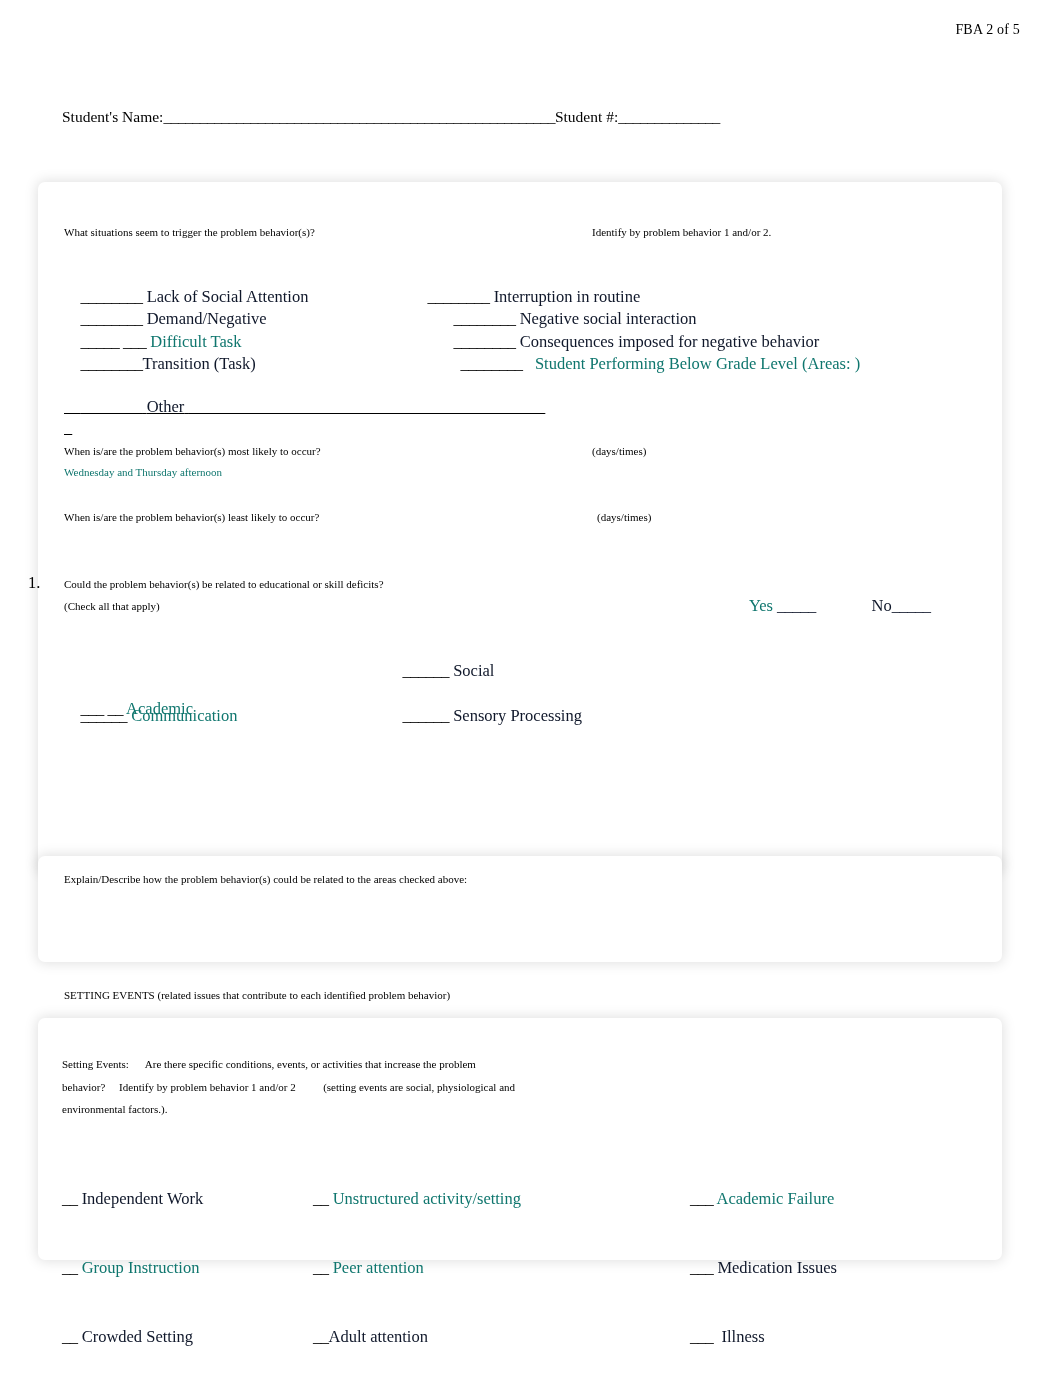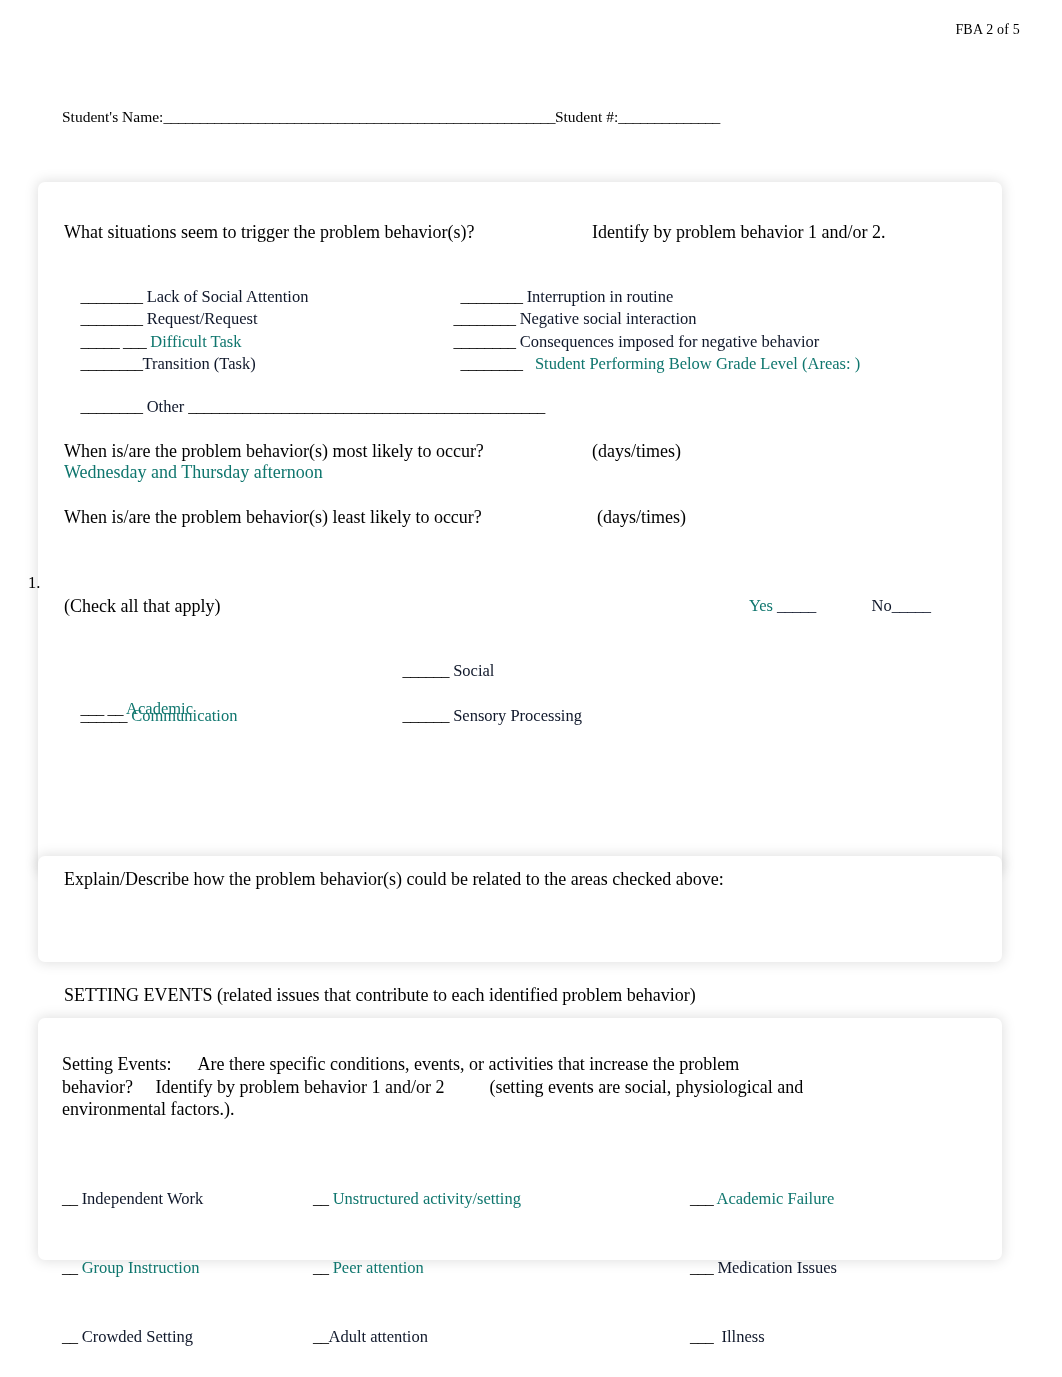--- a/index.html
+++ b/index.html
@@ -57,21 +57,21 @@
       0 0 13px 11px rgba(0,0,0,0.13);
     border-radius: 2px;
   }
   .box-antecedent { left: 48px; top: 192px; width: 944px; height: 670px; }
   .box-explain    { left: 48px; top: 866px; width: 944px; height: 86px; }
   .box-setting    { left: 48px; top: 1028px; width: 944px; height: 222px; }
 
   
   .t {
     position: absolute;
-    font-size: 18px;
+    font-size: 11px;
     line-height: 22px;
     white-space: pre;
   }
   .red { color: #0f766e; }
   .blk { color: #0f172a; }
 
   
   .u { letter-spacing: -0.5px; }
 
   
@@ -102,54 +102,55 @@
 
   <div class="shadowbox box-antecedent"></div>
 
   <div class="t" style="left:64px; top:221px;">What situations seem to trigger the problem behavior(s)?</div>
   <div class="t" style="left:592px; top:221px;">Identify by problem behavior 1 and/or 2.</div>
 
   <div class="row" style="left:64px; top:264px;">
     <span class="u">________</span> <span class="blk">Lack of Social Attention</span>
   </div>
   <div class="row" style="left:64px; top:286px;">
-    <span class="u">________</span> <span class="blk">Request/Request</span>
+    <span class="u">________</span> <span class="blk">Demand/Negative</span>
   </div>
   <div class="row" style="left:64px; top:309px;">
     <span class="u">_____ ___</span> <span class="red">Difficult Task</span>
   </div>
   <div class="row" style="left:64px; top:331px;">
     <span class="u">________</span><span class="blk">Transition (Task)</span>
   </div>
 
-  <div class="row" style="left:444px; top:264px;">
+  <div class="row" style="left:411px; top:264px;">
     <span class="u">________</span> <span class="blk">Interruption in routine</span>
   </div>
   <div class="row" style="left:437px; top:286px;">
     <span class="u">________</span> <span class="blk">Negative social interaction</span>
   </div>
   <div class="row" style="left:437px; top:309px;">
     <span class="u">________</span> <span class="blk">Consequences imposed for negative behavior</span>
   </div>
   <div class="row" style="left:444px; top:331px;">
     <span class="u">________</span>   <span class="red">Student Performing Below Grade Level (Areas: )</span>
   </div>
 
-  <div class="row" style="left:64px; top:374px;">
+  <div class="row" style="left:64px; top:374px;text-decoration:underline;">
     <span class="u">________</span> <span class="blk">Other</span> <span class="u">______________________________________________</span>
   </div>
 
   <div class="t" style="left:64px; top:440px;">When is/are the problem behavior(s) most likely to occur?</div>
   <div class="t" style="left:592px; top:440px;">(days/times)</div>
   <div class="t red" style="left:64px; top:461px;">Wednesday and Thursday afternoon</div>
 
   <div class="t" style="left:64px; top:506px;">When is/are the problem behavior(s) least likely to occur?</div>
   <div class="t" style="left:597px; top:506px;">(days/times)</div>
 
   <div class="num">1.</div>
+  <div class="t" style="left:64px; top:573px;">Could the problem behavior(s) be related to educational or skill deficits?</div>
   <div class="row" style="left:733px; top:573px;">
     <span class="red">Yes</span> <span class="u blk">_____</span>
   </div>
   <div class="row" style="left:855px; top:573px;">
     <span class="blk">No</span><span class="u blk">_____</span>
   </div>
   <div class="t" style="left:64px; top:595px;">(Check all that apply)</div>
 
   <div class="row" style="left:64px; top:676px;">
     <span class="u">___ __</span> <span class="red">Academic</span>

